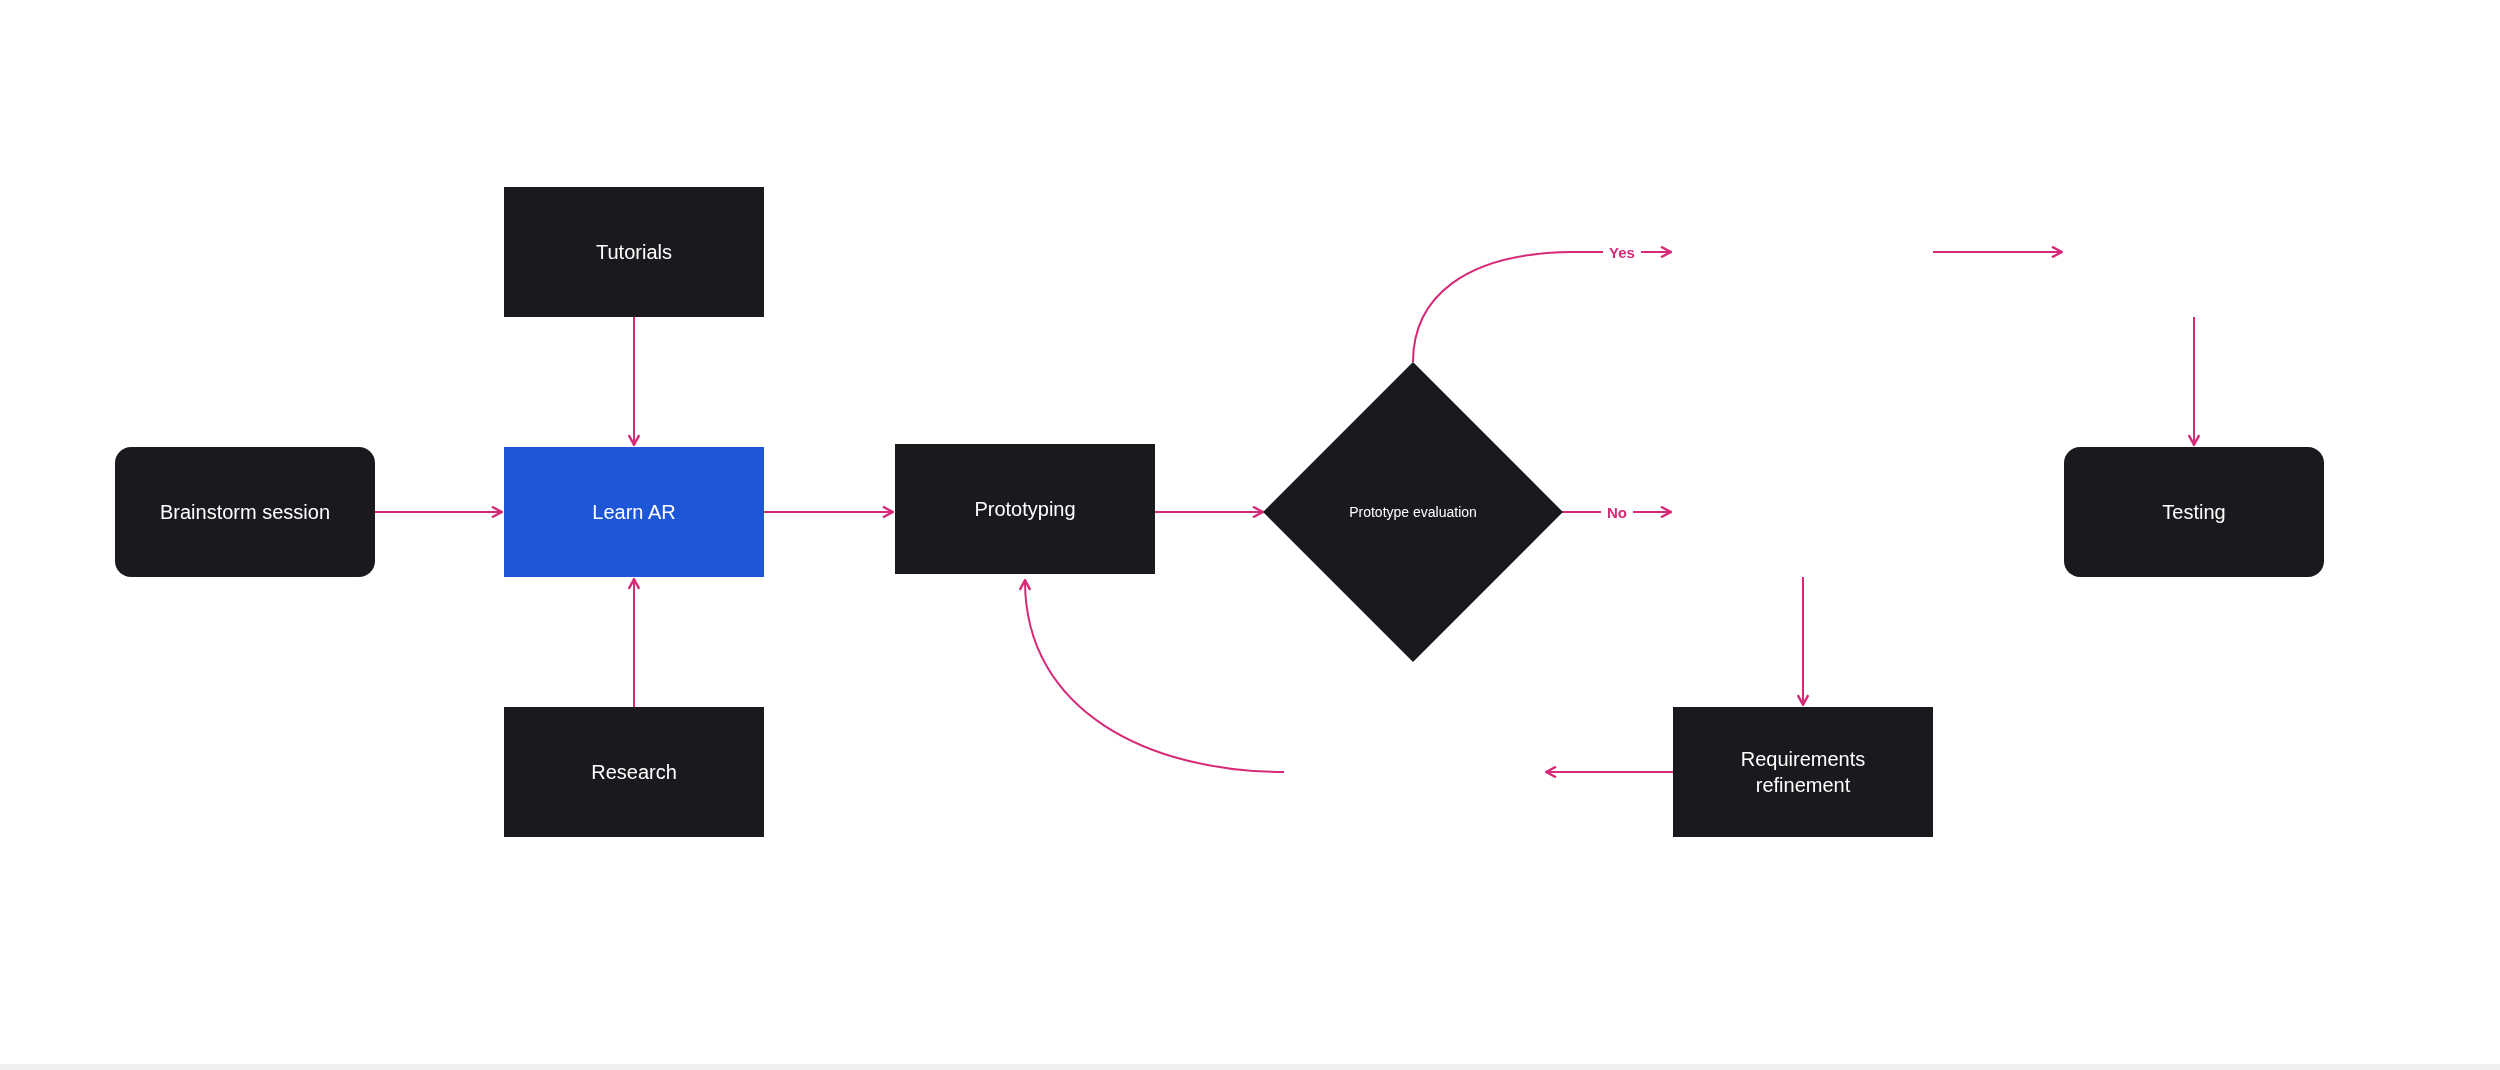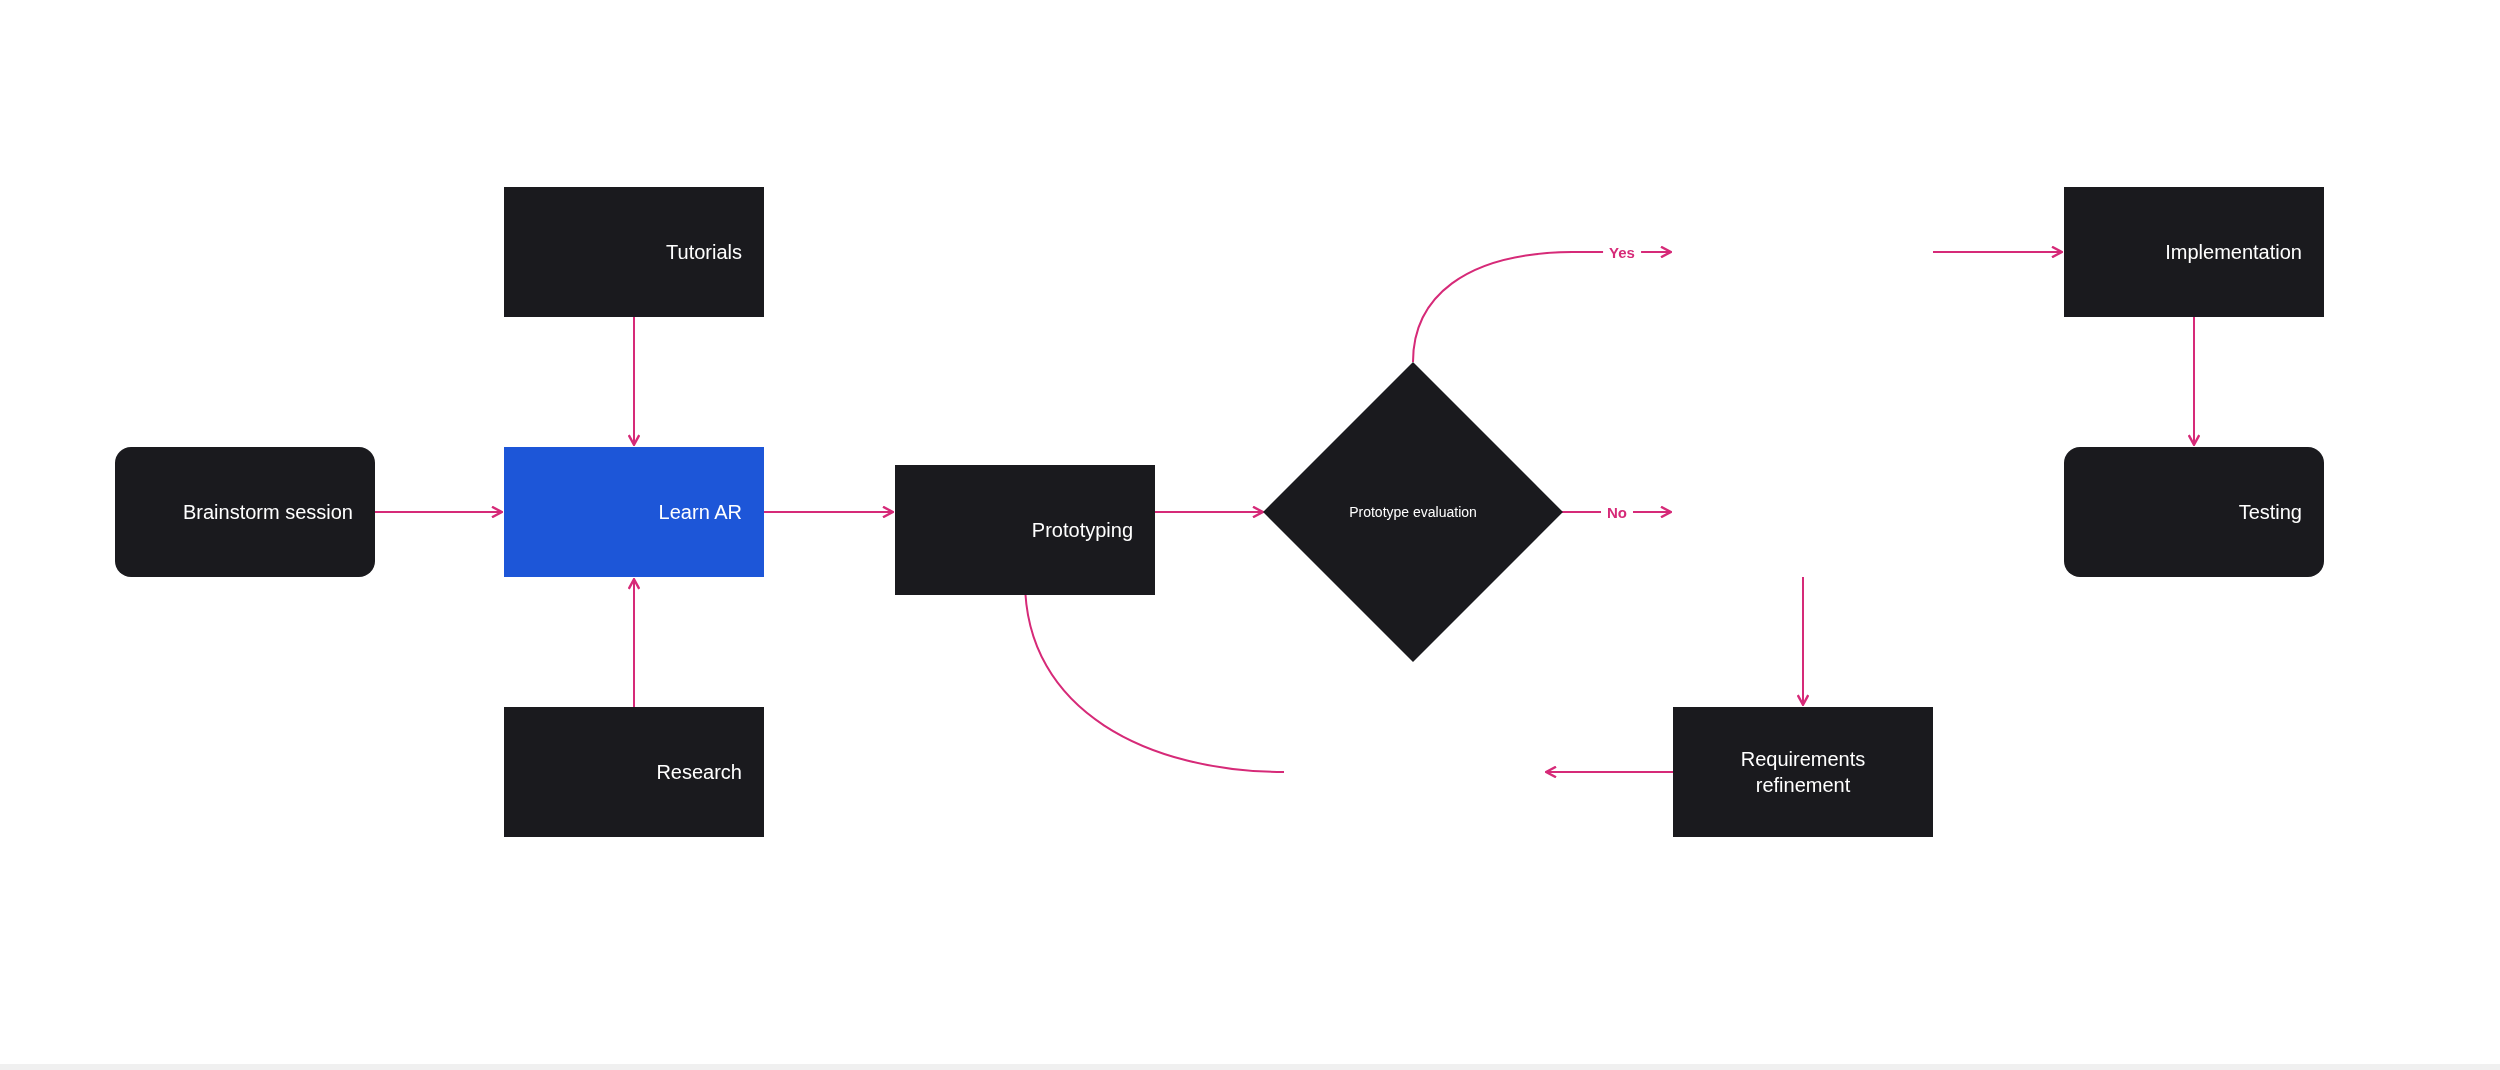--- a/index.html
+++ b/index.html
@@ -33,21 +33,21 @@
     fill: none;
   }
   .node {
     position: absolute;
     width: 260px;
     height: 130px;
     background: var(--node-fill, #1a1a1e);
     color: var(--node-text, #ffffff);
     display: flex;
     align-items: center;
-    justify-content: flex-end;
+    justify-content: center;
     text-align: center;
     font-size: 20px;
     line-height: 1.3;
     box-sizing: border-box;
     padding: 0 22px;
   }
   .node.rounded {
     border-radius: 16px;
   }
   .node.highlight {
@@ -93,21 +93,21 @@
     bottom: 0;
     width: 100%;
     height: 6px;
     background: var(--bottom-strip, #f0f0f0);
   }
   
   .pos-brainstorm   { left: 115px;  top: 447px; }
   .pos-tutorials    { left: 504px;  top: 187px; }
   .pos-learn-ar     { left: 504px;  top: 447px; }
   .pos-research     { left: 504px;  top: 707px; }
-  .pos-prototyping  { left: 895px;  top: 465px; }
+  .pos-prototyping  { left: 895px;  top: 444px; }
   .pos-design       { left: 1673px; top: 187px; }
   .pos-implementation { left: 2064px; top: 187px; }
   .pos-review       { left: 1673px; top: 447px; }
   .pos-testing      { left: 2064px; top: 447px; }
   .pos-quick-design { left: 1284px; top: 707px; }
   .pos-requirements { left: 1673px; top: 707px; }
   .pos-label-yes { left: 1622px; top: 252px; }
   .pos-label-no  { left: 1617px; top: 512px; }
 </style>
 </head>
@@ -155,23 +155,20 @@
   <div class="node pos-prototyping">
     <span>Prototyping</span>
   </div>
 
   <div class="diamond-shape"></div>
   <div class="diamond-label">
     <span>Prototype evaluation</span>
   </div>
 
 
-  <div class="node pos-implementation">
-    <span>Implementation</span>
-  </div>
 
 
   <div class="node rounded pos-testing">
     <span>Testing</span>
   </div>
 
 
   <div class="node pos-requirements">
     <span>Requirements refinement</span>
   </div>

